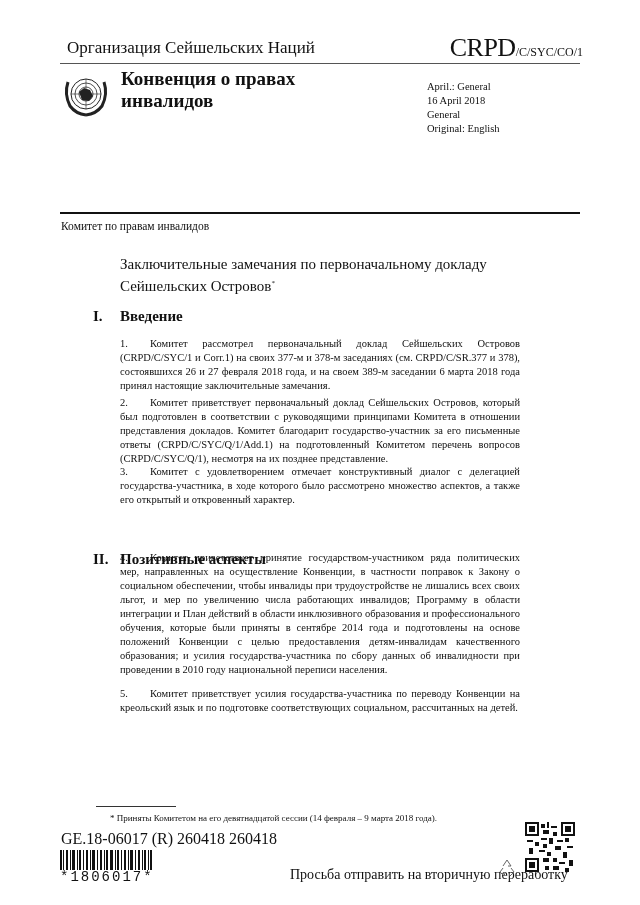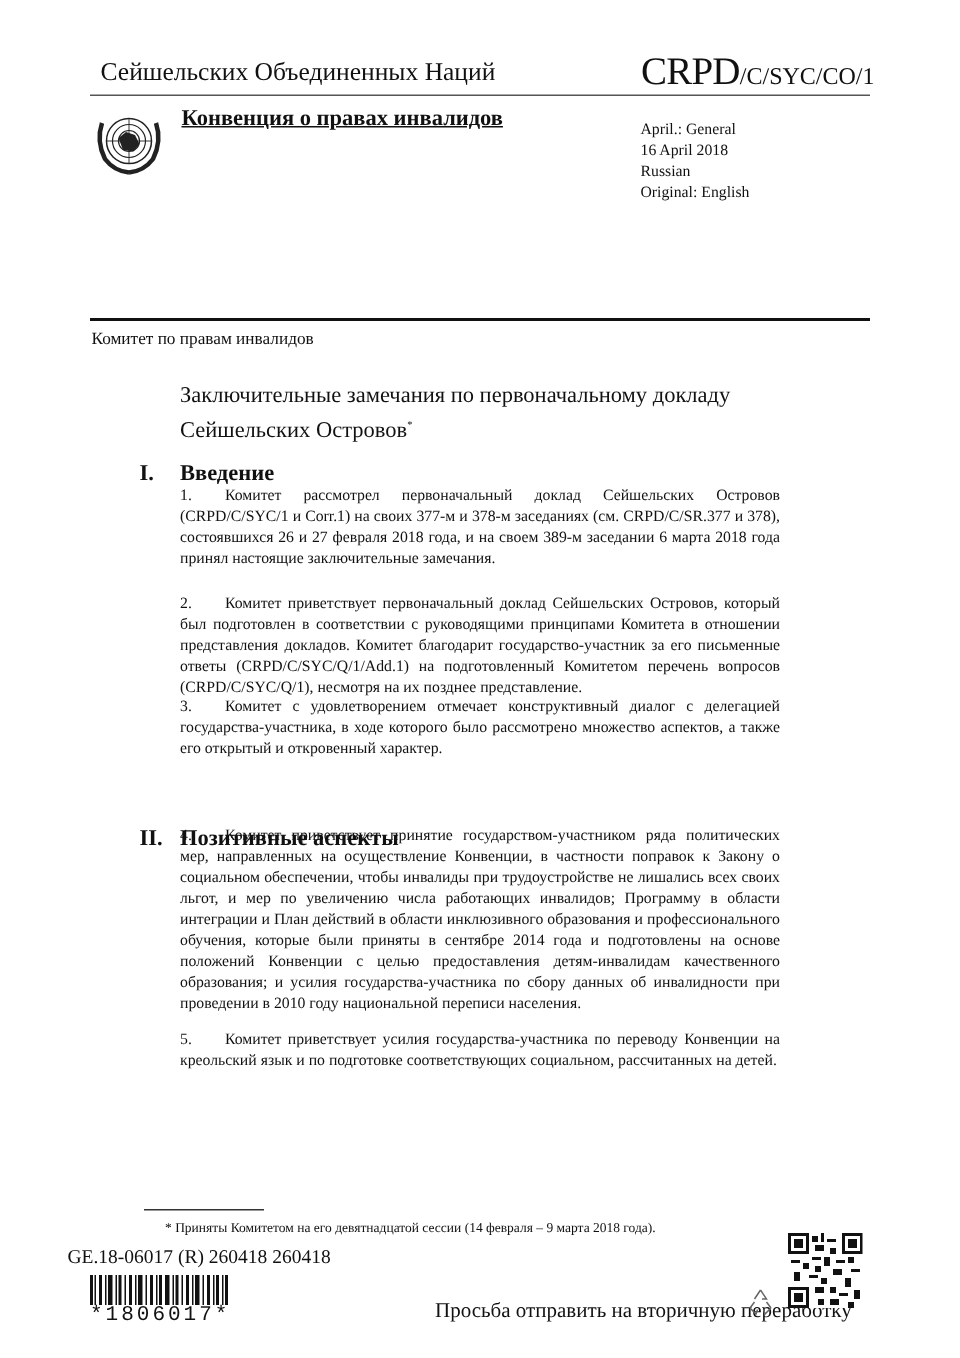--- a/index.html
+++ b/index.html
@@ -1,76 +1,76 @@
 <!DOCTYPE html>
 <html><head>
 <meta charset="utf-8">
 <style>
   html, body { margin: 0; padding: 0; background: #ffffff; }
   body { width: 640px; height: 905px; position: relative; overflow: hidden;
          font-family: "Liberation Serif", "DejaVu Serif", serif; color: #111; }
   .abs { position: absolute; }
   .org { left: 67px; top: 38px; font-size: 17px; }
   .symbol { right: 57px; top: 33px; font-size: 26px; letter-spacing: -0.5px; }
-  .symbol small { font-size: 16px; letter-spacing: 0; }
+  .symbol small { font-size: 12px; letter-spacing: 0; }
   .rule-top { left: 60px; top: 63px; width: 520px; height: 1px; background: #555; }
   .logo { left: 62px; top: 70px; width: 48px; height: 48px; }
-  .conv { left: 121px; top: 68px; font-size: 15px; font-weight: bold; line-height: 22px; width: 230px; text-decoration: underline; }
+  .conv { left: 121px; top: 68px; font-size: 19px; font-weight: bold; line-height: 22px; width: 230px; }
   .distr { left: 427px; top: 80px; font-size: 10.5px; line-height: 14px; }
   .rule-heavy { left: 60px; top: 212px; width: 520px; height: 2px; background: #111; }
   .committee { left: 61px; top: 220px; font-size: 11.5px; font-weight: normal; }
   .title { left: 120px; top: 255px; font-size: 15px; font-weight: normal; line-height: 19px; width: 400px; }
   .title sup { font-size: 7px; }
   .section { left: 93px; font-size: 15px; font-weight: bold; }
   .section .num { display: inline-block; width: 27px; }
   .para { left: 120px; width: 400px; font-size: 10.5px; line-height: 14px; text-align: justify; }
   .para .pn { display: inline-block; width: 30px; }
   .fn-rule { left: 96px; top: 806px; width: 80px; height: 1px; background: #333; }
   .fn { left: 110px; top: 813px; font-size: 9px; }
-  .ge { left: 45px; top: 830px; font-size: 13px; }
+  .ge { left: 61px; top: 830px; font-size: 16px; }
   .barcode { left: 60px; top: 850px; width: 92px; height: 20px; }
   .barnum { left: 60px; top: 869px; font-family: "Liberation Mono", monospace; font-size: 14px; letter-spacing: 2px; }
   .recycle-text { left: 290px; top: 867px; font-size: 14px; }
   .recycle { left: 497px; top: 858px; width: 20px; height: 20px; }
   .qr { left: 525px; top: 822px; width: 50px; height: 50px; }
 </style>
 </head>
 <body>
 
-<div class="abs org">Сейшельских Объединенных Наций</div>
+<div class="abs org">Организация Сейшельских Наций</div>
 <div class="abs symbol"><span>CRPD</span><small>/C/SYC/CO/1</small></div>
 <div class="abs rule-top"></div>
 
 <svg class="abs logo" viewBox="0 0 48 48">
   <circle cx="24" cy="24" r="15" fill="none" stroke="#222" stroke-width="1"></circle>
   <circle cx="24" cy="24" r="11" fill="none" stroke="#222" stroke-width="0.8"></circle>
   <circle cx="24" cy="24" r="7" fill="none" stroke="#222" stroke-width="0.8"></circle>
   <line x1="24" y1="9" x2="24" y2="39" stroke="#222" stroke-width="0.6"></line>
   <line x1="9" y1="24" x2="39" y2="24" stroke="#222" stroke-width="0.6"></line>
   <path d="M17 22 L22 18 L28 20 L31 26 L27 31 L20 30 Z" fill="#222"></path>
   <path d="M6 12 Q2 24 8 36 Q14 44 24 45" fill="none" stroke="#222" stroke-width="3"></path>
   <path d="M42 12 Q46 24 40 36 Q34 44 24 45" fill="none" stroke="#222" stroke-width="3"></path>
 </svg>
 
 <div class="abs conv">Конвенция о правах инвалидов</div>
 <div class="abs distr">
   <div>April.: General</div>
   <div>16 April 2018</div>
-  <div>Russian</div>
+  <div>General</div>
   <div>Original: English</div>
 </div>
 
 <div class="abs rule-heavy"></div>
 <div class="abs committee">Комитет по правам инвалидов</div>
 
 <div class="abs title"><span>Заключительные замечания по первоначальному докладу Сейшельских Островов</span><sup>*</sup></div>
 
 <div class="abs section" style="top:308px;font-family:Liberation Serif, serif;"><span class="num">I.</span><span>Введение</span></div>
 
-<div class="abs para" style="top:324px;"><span class="pn">1.</span><span>Комитет рассмотрел первоначальный доклад Сейшельских Островов (CRPD/C/SYC/1 и Corr.1) на своих 377-м и 378-м заседаниях (см. CRPD/C/SR.377 и 378), состоявшихся 26 и 27 февраля 2018 года, и на своем 389-м заседании 6 марта 2018 года принял настоящие заключительные замечания.</span></div>
+<div class="abs para" style="top:337px;"><span class="pn">1.</span><span>Комитет рассмотрел первоначальный доклад Сейшельских Островов (CRPD/C/SYC/1 и Corr.1) на своих 377-м и 378-м заседаниях (см. CRPD/C/SR.377 и 378), состоявшихся 26 и 27 февраля 2018 года, и на своем 389-м заседании 6 марта 2018 года принял настоящие заключительные замечания.</span></div>
 <div class="abs para" style="top:396px;"><span class="pn">2.</span><span>Комитет приветствует первоначальный доклад Сейшельских Островов, который был подготовлен в соответствии с руководящими принципами Комитета в отношении представления докладов. Комитет благодарит государство-участник за его письменные ответы (CRPD/C/SYC/Q/1/Add.1) на подготовленный Комитетом перечень вопросов (CRPD/C/SYC/Q/1), несмотря на их позднее представление.</span></div>
 <div class="abs para" style="top:465px;"><span class="pn">3.</span><span>Комитет с удовлетворением отмечает конструктивный диалог с делегацией государства-участника, в ходе которого было рассмотрено множество аспектов, а также его открытый и откровенный характер.</span></div>
 
 <div class="abs section" style="top:551px;"><span class="num">II.</span><span>Позитивные аспекты</span></div>
 
 <div class="abs para" style="top:551px;"><span class="pn">4.</span><span>Комитет приветствует принятие государством-участником ряда политических мер, направленных на осуществление Конвенции, в частности поправок к Закону о социальном обеспечении, чтобы инвалиды при трудоустройстве не лишались всех своих льгот, и мер по увеличению числа работающих инвалидов; Программу в области интеграции и План действий в области инклюзивного образования и профессионального обучения, которые были приняты в сентябре 2014 года и подготовлены на основе положений Конвенции с целью предоставления детям-инвалидам качественного образования; и усилия государства-участника по сбору данных об инвалидности при проведении в 2010 году национальной переписи населения.</span></div>
 <div class="abs para" style="top:687px;"><span class="pn">5.</span><span>Комитет приветствует усилия государства-участника по переводу Конвенции на креольский язык и по подготовке соответствующих социальном, рассчитанных на детей.</span></div>
 
 <div class="abs fn-rule"></div>
 <div class="abs fn">*  Приняты Комитетом на его девятнадцатой сессии (14 февраля – 9 марта 2018 года).</div>

